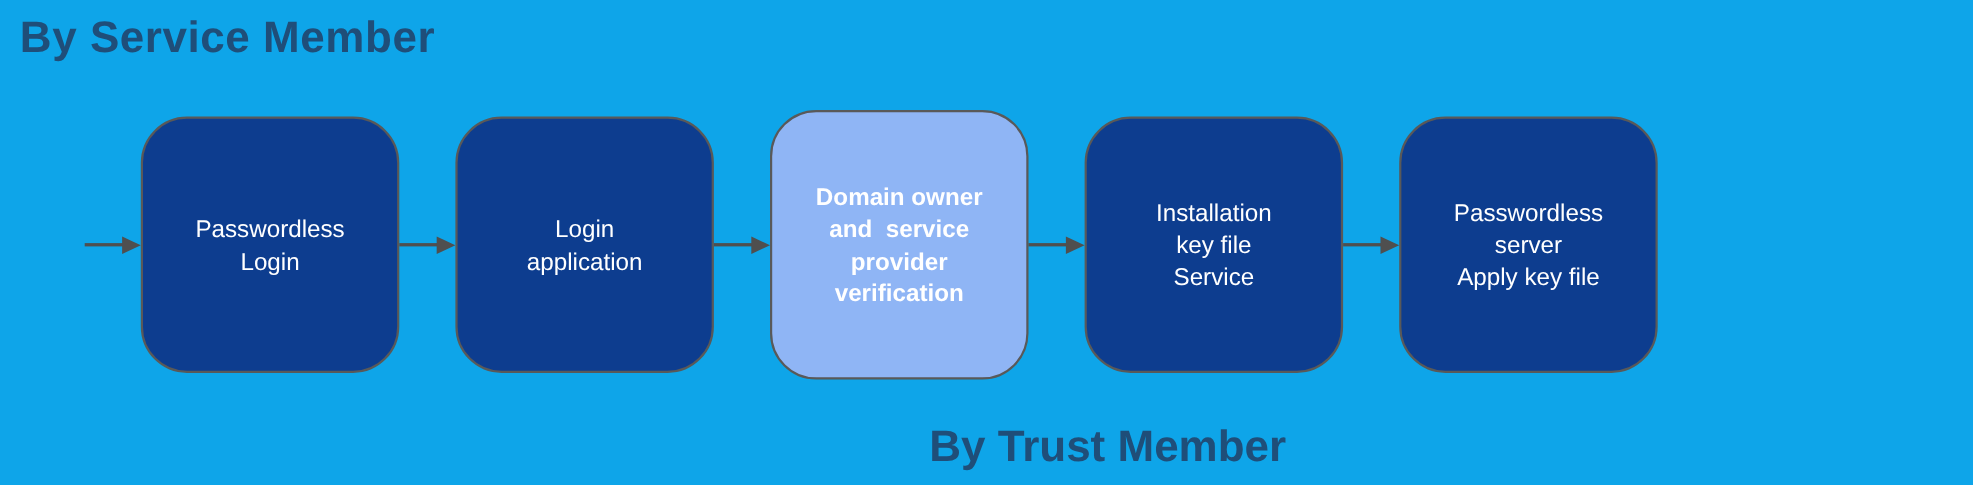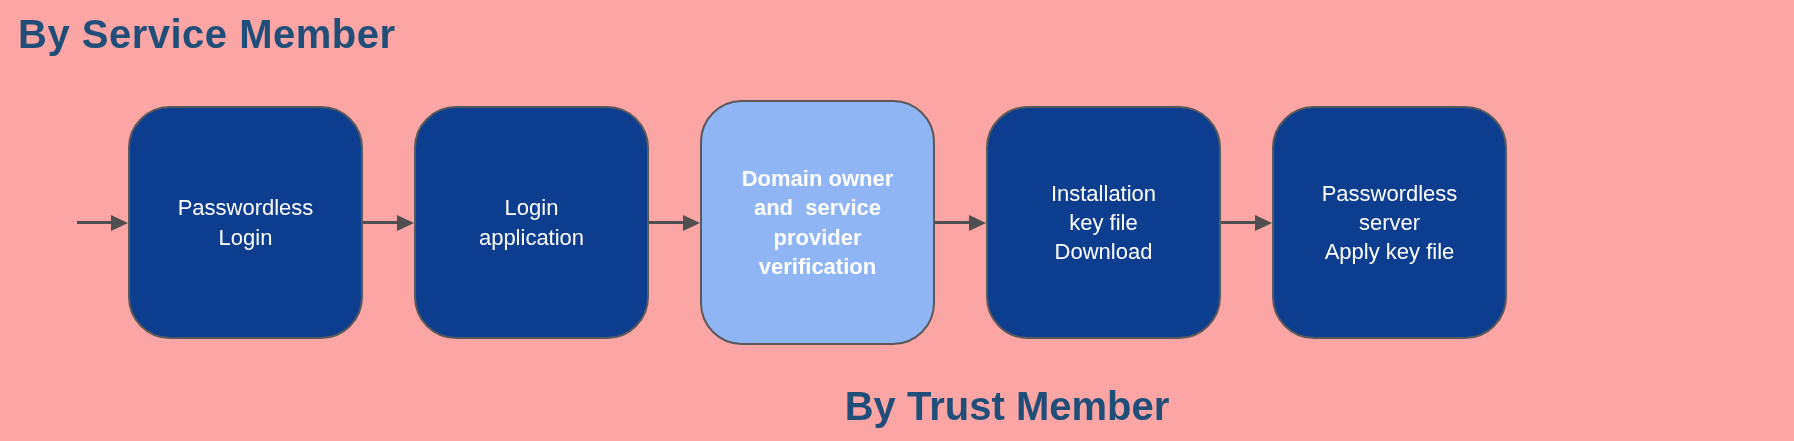--- a/index.html
+++ b/index.html
@@ -8,21 +8,21 @@
     font-family: "Liberation Sans", "DejaVu Sans", sans-serif;
     width: 1794px;
     height: 441px;
     position: relative;
     overflow: hidden;
   }
   #canvas {
     position: absolute;
     left: 0; top: 0;
     width: 1794px; height: 441px;
-    background: #fca5a5;
+    background: #0ea5e9;
   }
   .title-top {
     position: absolute;
     left: 18px;
     top: 12px;
     font-size: 40px;
     font-weight: bold;
     color: var(--title, #1f4e79);
     letter-spacing: 0.5px;
     white-space: nowrap;
@@ -119,21 +119,21 @@
 provider
 verification</div>
 
     <div class="connector">
       <div class="line"></div>
       <div class="head"></div>
     </div>
 
     <div class="box dark">Installation
 key file
-Download</div>
+Service</div>
 
     <div class="connector">
       <div class="line"></div>
       <div class="head"></div>
     </div>
 
     <div class="box dark">Passwordless
 server
 Apply key file</div>
 

